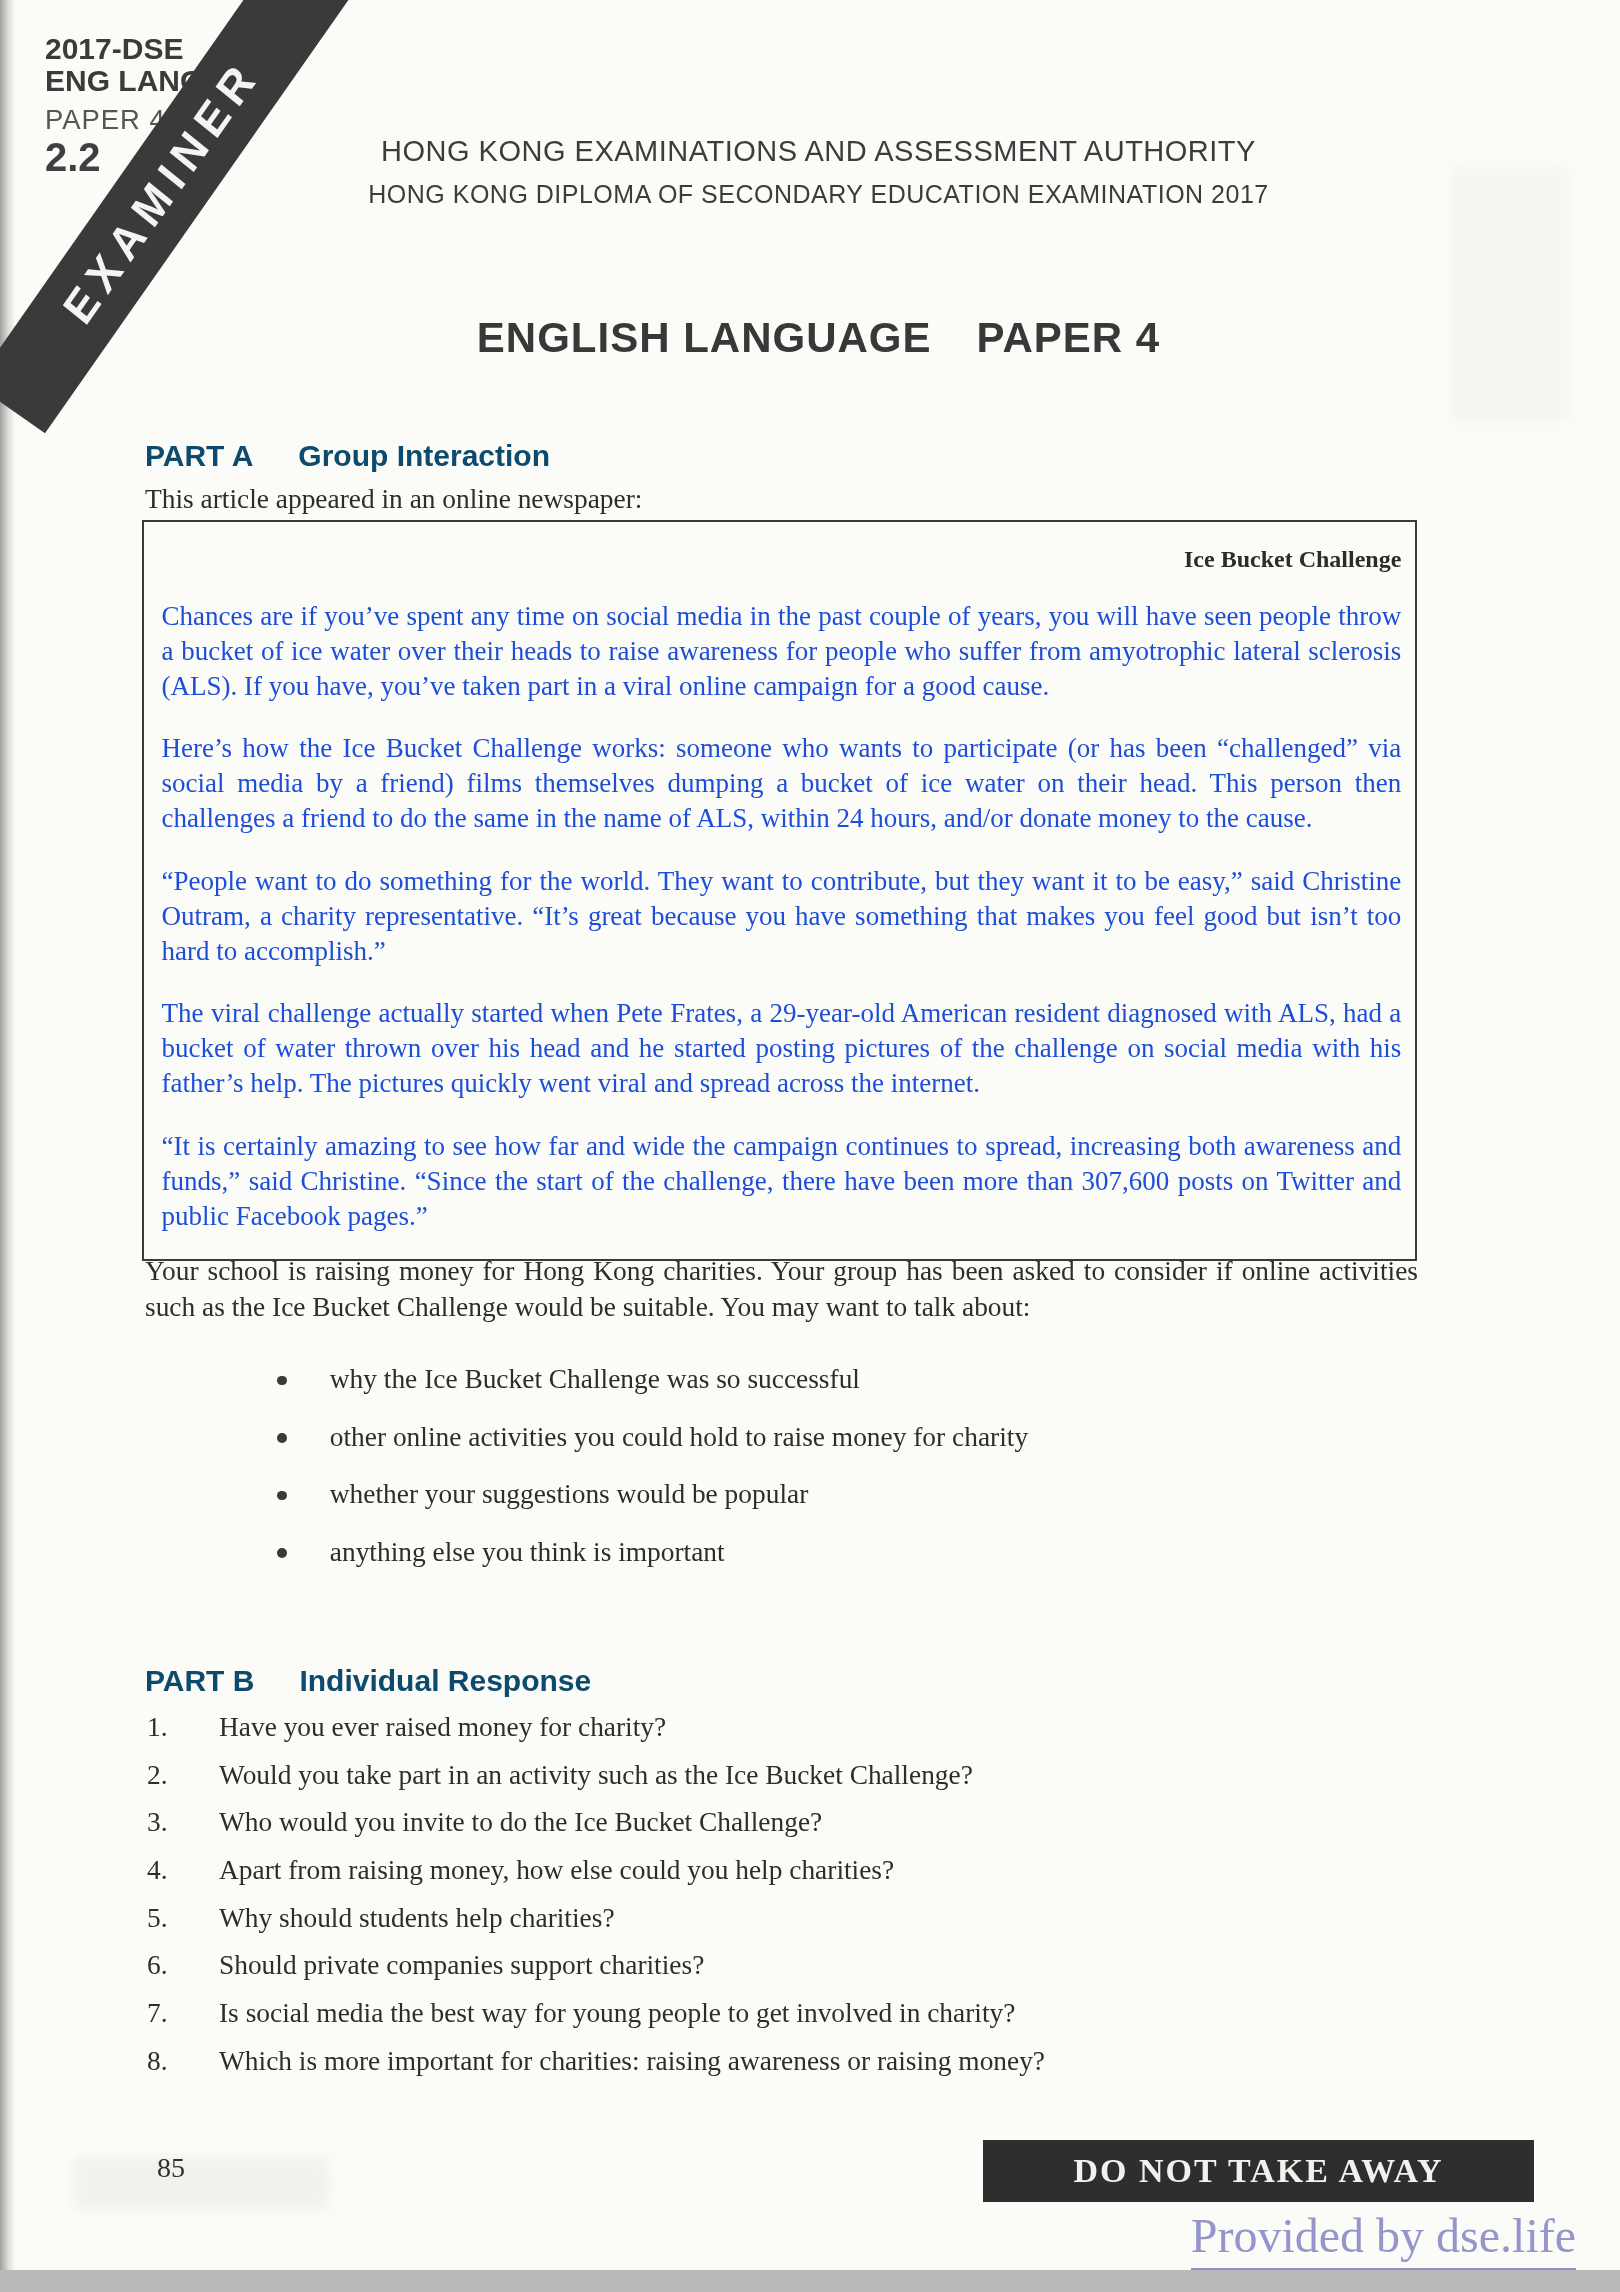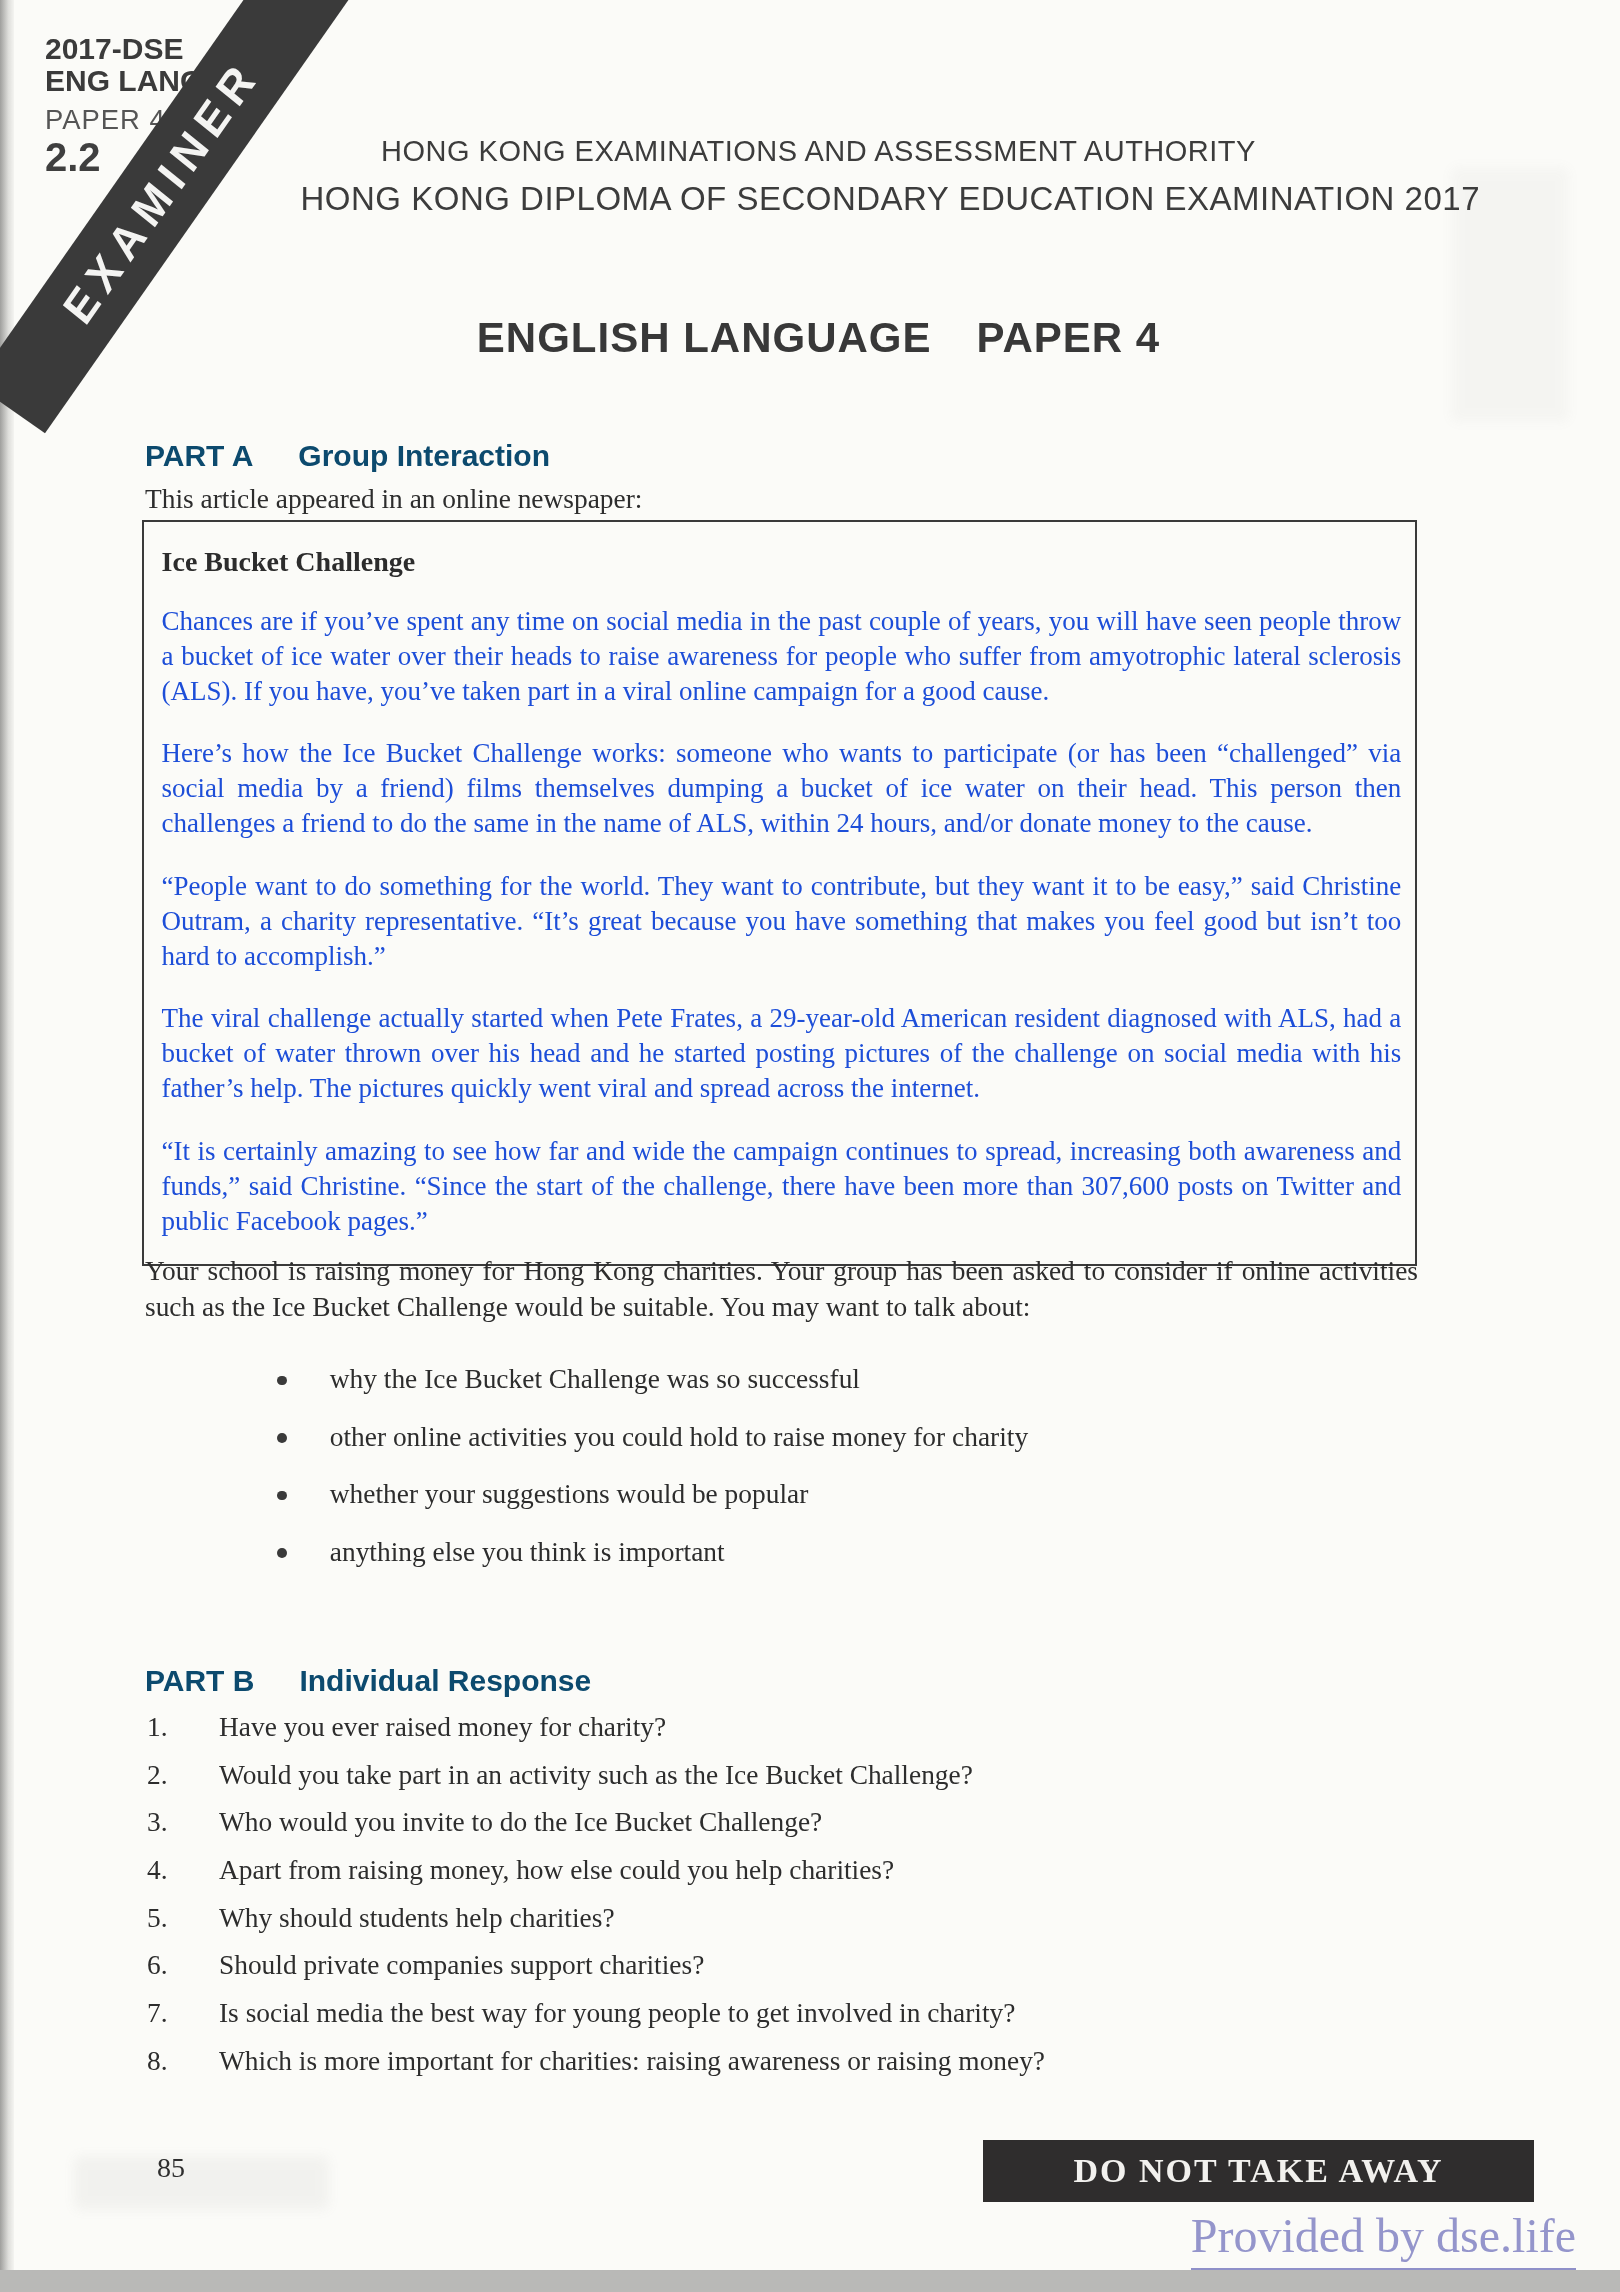--- a/index.html
+++ b/index.html
@@ -31,38 +31,38 @@
     display:flex;align-items:center;justify-content:center;
   }
   .banner span{
     color:#f4f4f2;font-weight:bold;font-size:45px;letter-spacing:8.8px;
     font-family:"Liberation Sans", sans-serif;transform:skewX(-4deg);
   }
 
   
   .hdr{left:157px;width:1323px;text-align:center;color:#3c3c3c;}
   .hdr1{top:135px;font-size:29px;letter-spacing:0.5px;}
-  .hdr2{top:180px;font-size:33px;letter-spacing:0.5px;text-align:right;}
+  .hdr2{top:180px;font-size:25px;letter-spacing:0.5px;}
   .main-title{top:314px;font-size:42px;font-weight:bold;color:#383838;letter-spacing:1px;}
   .main-title .gap{display:inline-block;width:45px;}
 
   
   .part-h{font-size:30px;font-weight:bold;color:#0c4a6e;}
   .part-h .pname{margin-left:45px;}
   .part-a{left:145px;top:439px;}
   .part-b{left:145px;top:1664px;}
   .intro{left:145px;top:484px;font-size:27.4px;color:#2d2d2d;}
 
   
   .article-box{
     left:142px;top:520px;width:1275px;box-sizing:border-box;
     border:2px solid #3a3a3a;background:transparent;
     padding:23.5px 13.7px 25.5px 17.6px;
   }
-  .article-title{text-align:left;font-weight:bold;font-size:28px;color:#2c2c2c;margin-bottom:26.5px;}
+  .article-title{text-align:right;font-weight:bold;font-size:24px;color:#2c2c2c;margin-bottom:26.5px;}
   .article-box p{
     margin:0 0 27.4px 0;font-size:27px;line-height:35px;color:#1d4ed8;
     text-align:justify;
   }
   .article-box p:last-child{margin-bottom:0;}
 
   
   .task{left:145px;top:1253px;width:1273px;font-size:27.4px;line-height:36px;text-align:justify;color:#2d2d2d;}
   .bullets{left:277px;top:1362px;}
   .bullet-row{display:flex;align-items:flex-start;margin-bottom:22.5px;line-height:35px;}

